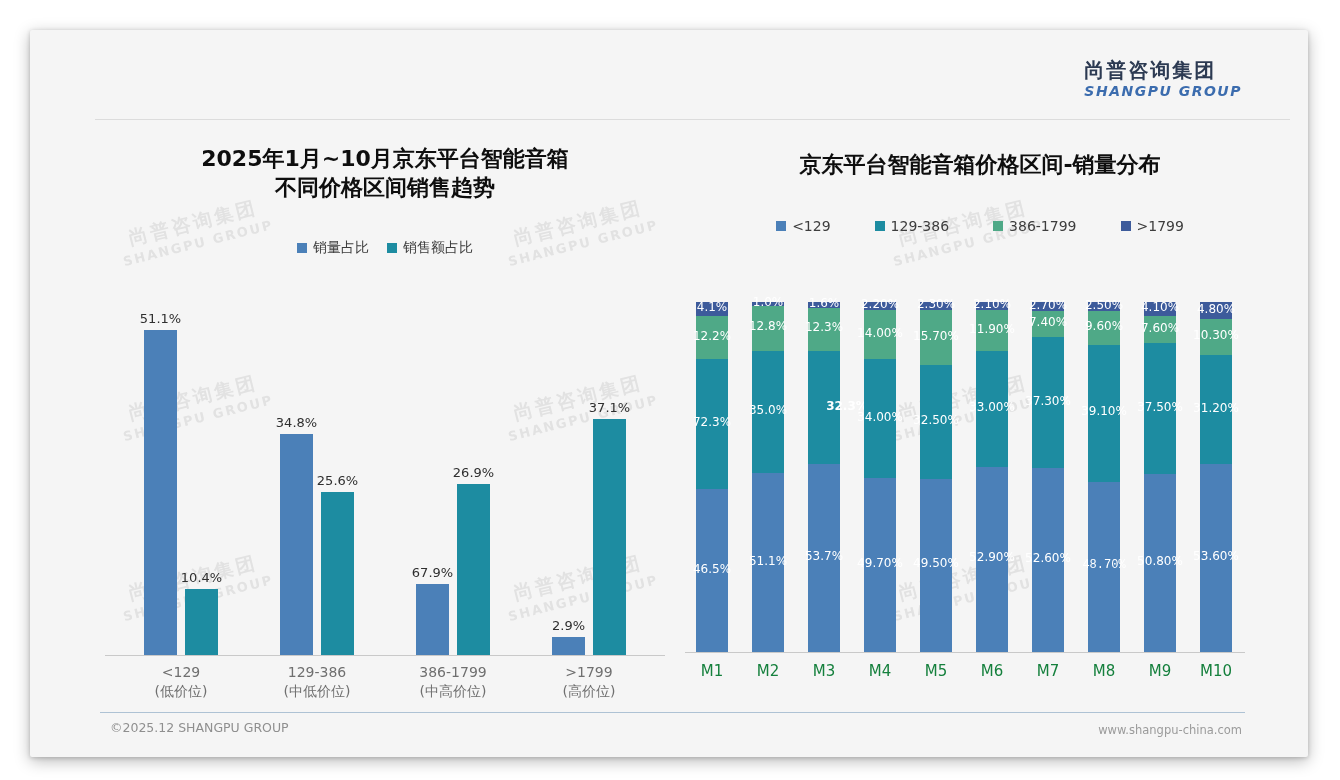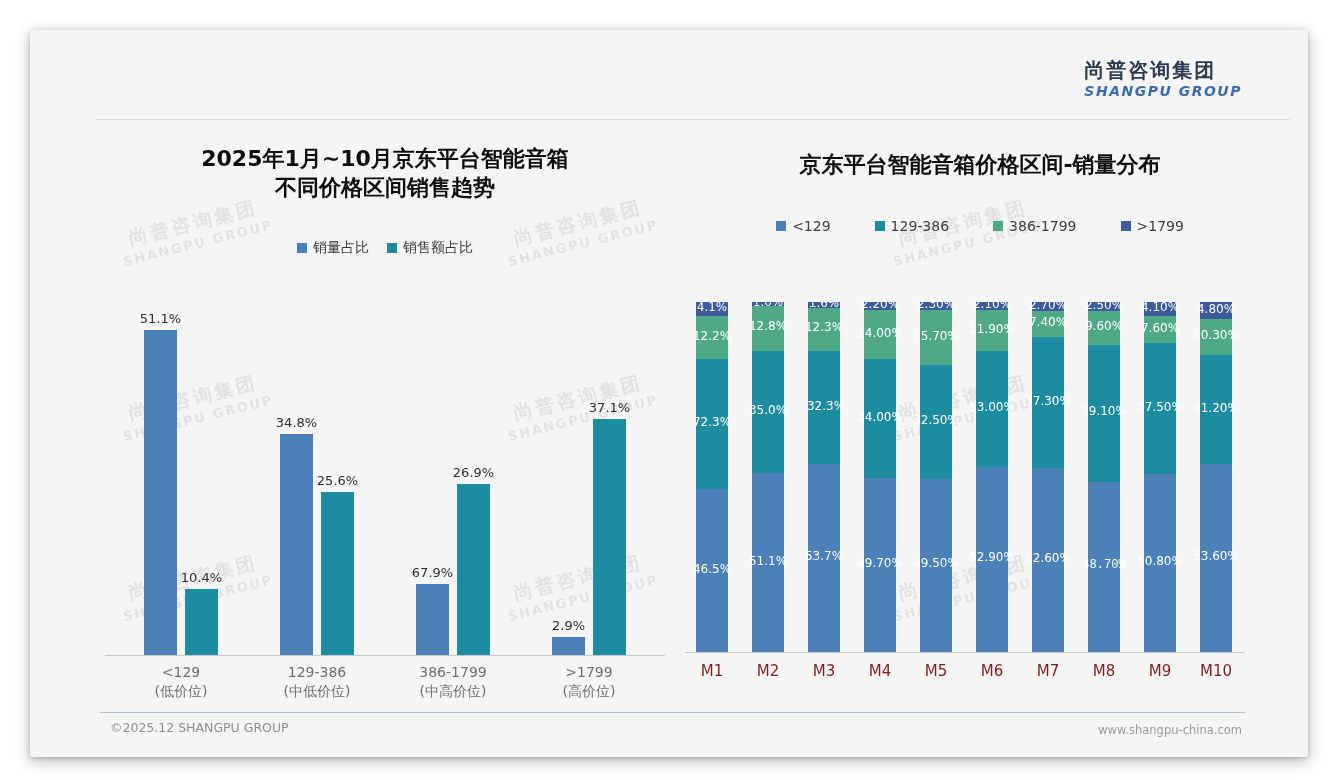--- a/index.html
+++ b/index.html
@@ -31,21 +31,21 @@
   .rc-legend { left:650px; top:188px; width:600px; gap:44px; }
   .legend-item { display:flex; align-items:center; gap:6px; }
   .legend-swatch { width:10px; height:10px; display:inline-block; }
   
   .axis-line { position:absolute; height:1px; background:#c9c9c9; }
   
   .bar { position:absolute; }
   .bar-label { position:absolute; text-align:center; font-size:13px; color:#2f2f2f; white-space:nowrap; }
   .seg-label { position:absolute; text-align:center; font-size:12px; color:#ffffff; white-space:nowrap; }
   .cat-label { position:absolute; text-align:center; font-size:14px; color:#6f6f6f; line-height:19px; }
-  .m-label { position:absolute; text-align:center; font-size:15px; color:#7f1d1d; }
+  .m-label { position:absolute; text-align:center; font-size:15px; color:#15803d; }
   
   .wm { position:absolute; width:190px; text-align:center; transform:rotate(-14deg);
         color:rgba(60,60,60,0.10); user-select:none; }
   .wm-cn { font-size:19px; font-weight:bold; letter-spacing:3px; }
   .wm-en { font-size:13px; font-weight:bold; letter-spacing:2px; }
   
   .footer-rule { position:absolute; left:70px; top:682px; width:1145px; height:1px; background:#aec2d4; }
   .footer-left { position:absolute; left:80px; top:690px; font-size:12.5px; color:#8f8f8f; }
   .footer-right { position:absolute; right:66px; top:693px; font-size:11.5px; color:#9b9b9b; }
 </style>
@@ -185,21 +185,21 @@
         <div class="bar" style="left: 722px; top: 320.65px; width: 32px; height: 122.5px; background: rgb(29, 140, 161);"></div>
         <div class="seg-label" style="left: 706px; top: 372.9px; width: 64px;">35.0%</div>
         <div class="bar" style="left: 722px; top: 275.85px; width: 32px; height: 44.8px; background: rgb(79, 169, 135);"></div>
         <div class="seg-label" style="left: 706px; top: 289.25px; width: 64px;">12.8%</div>
         <div class="bar" style="left: 722px; top: 272.35px; width: 32px; height: 3.5px; background: rgb(61, 91, 155);"></div>
         <div class="seg-label" style="left: 706px; top: 265.1px; width: 64px;">1.0%</div>
         <div class="m-label" style="left: 713px; top: 632px; width: 50px;">M2</div>
         <div class="bar" style="left: 778px; top: 434.05px; width: 32px; height: 187.95px; background: rgb(75, 128, 184);"></div>
         <div class="seg-label" style="left: 762px; top: 519.025px; width: 64px;">53.7%</div>
         <div class="bar" style="left: 778px; top: 321px; width: 32px; height: 113.05px; background: rgb(29, 140, 161);"></div>
-        <div class="seg-label" style="left: 764px; top: 368.525px; width: 64px;">32.3%</div>
+        <div class="seg-label" style="left: 785px; top: 368.525px; width: 64px; font-weight: bold;">32.3%</div>
         <div class="bar" style="left: 778px; top: 277.95px; width: 32px; height: 43.05px; background: rgb(79, 169, 135);"></div>
         <div class="seg-label" style="left: 762px; top: 290.475px; width: 64px;">12.3%</div>
         <div class="bar" style="left: 778px; top: 272.35px; width: 32px; height: 5.6px; background: rgb(61, 91, 155);"></div>
         <div class="seg-label" style="left: 762px; top: 266.15px; width: 64px;">1.6%</div>
         <div class="m-label" style="left: 769px; top: 632px; width: 50px;">M3</div>
         <div class="bar" style="left: 834px; top: 448.05px; width: 32px; height: 173.95px; background: rgb(75, 128, 184);"></div>
         <div class="seg-label" style="left: 818px; top: 526.025px; width: 64px;">49.70%</div>
         <div class="bar" style="left: 834px; top: 329.05px; width: 32px; height: 119px; background: rgb(29, 140, 161);"></div>
         <div class="seg-label" style="left: 818px; top: 379.55px; width: 64px;">34.00%</div>
         <div class="bar" style="left: 834px; top: 280.05px; width: 32px; height: 49px; background: rgb(79, 169, 135);"></div>

